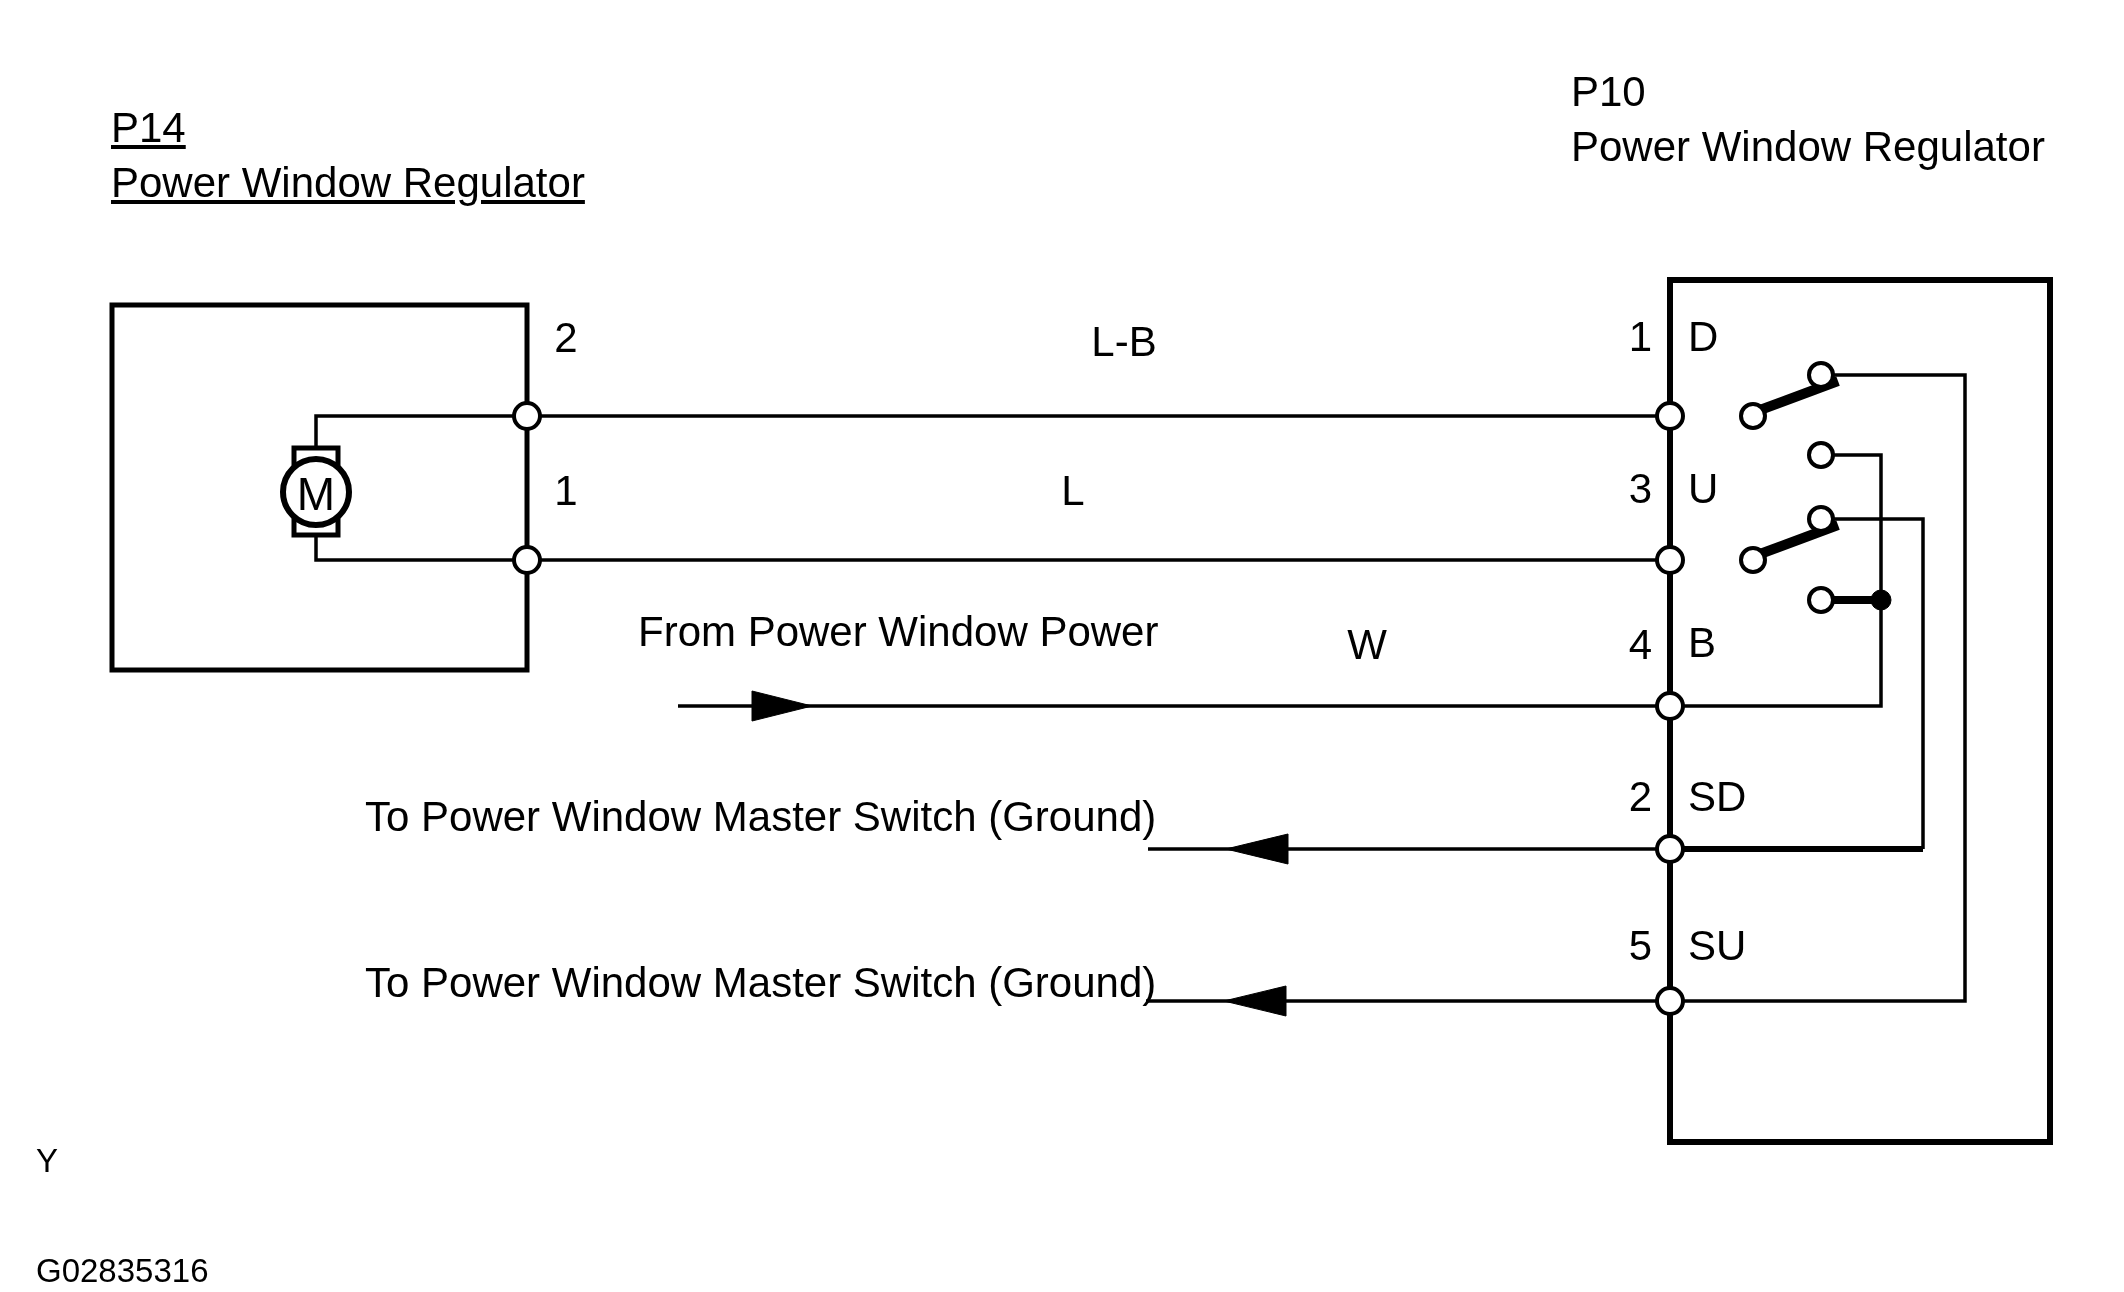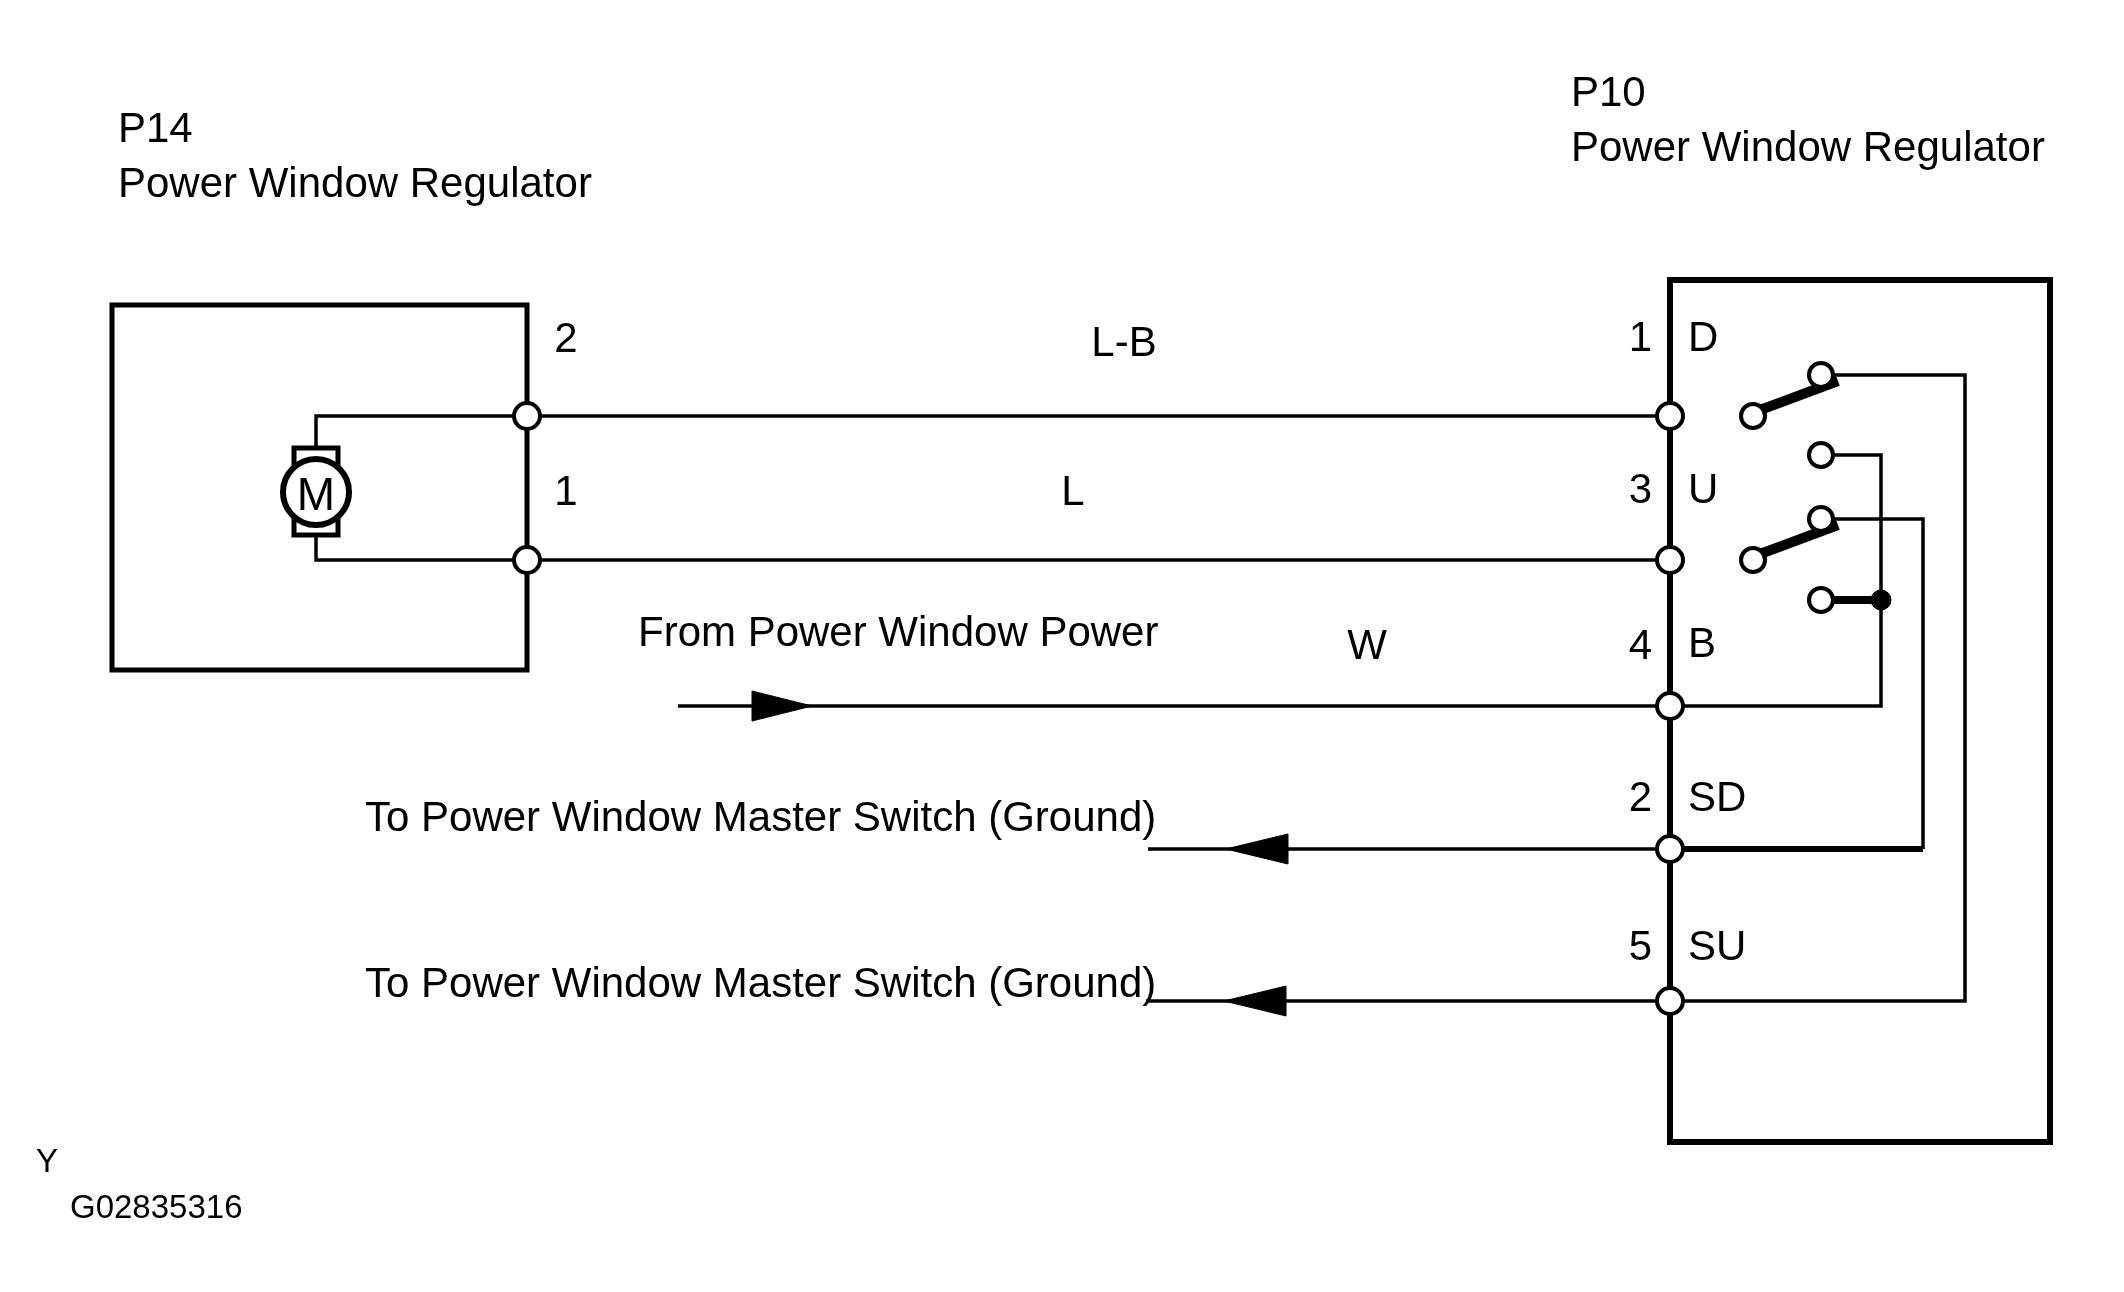--- a/index.html
+++ b/index.html
@@ -70,21 +70,21 @@
 
     <circle cx="527" cy="416" r="13" fill="var(--bg)" stroke-width="4"></circle>
     <circle cx="527" cy="560" r="13" fill="var(--bg)" stroke-width="4"></circle>
     <circle cx="1670" cy="416" r="13" fill="var(--bg)" stroke-width="4"></circle>
     <circle cx="1670" cy="560" r="13" fill="var(--bg)" stroke-width="4"></circle>
     <circle cx="1670" cy="706" r="13" fill="var(--bg)" stroke-width="4"></circle>
     <circle cx="1670" cy="849" r="13" fill="var(--bg)" stroke-width="4"></circle>
     <circle cx="1670" cy="1001" r="13" fill="var(--bg)" stroke-width="4"></circle>
   </svg>
 
-  <div class="txt title-block" style="left:118px; top:100px;">
+  <div class="txt title-block" style="left:111px; top:100px;text-decoration:underline;">
     <div>P14</div>
     <div>Power Window Regulator</div>
   </div>
 
   <div class="txt title-block" style="left:1571px; top:64px;">
     <div>P10</div>
     <div>Power Window Regulator</div>
   </div>
 
   <div class="txt ccenter motor-m" style="left:316px; top:494px;">M</div>
@@ -106,15 +106,15 @@
   <div class="txt vcenter pin-num-right" style="left:1562px; top:797px;">2</div>
   <div class="txt vcenter pin-num-right" style="left:1562px; top:946px;">5</div>
 
   <div class="txt vcenter" style="left:1688px; top:337px;">D</div>
   <div class="txt vcenter" style="left:1688px; top:489px;">U</div>
   <div class="txt vcenter" style="left:1688px; top:643px;">B</div>
   <div class="txt vcenter" style="left:1688px; top:797px;text-align:right;">SD</div>
   <div class="txt vcenter" style="left:1688px; top:946px;">SU</div>
 
   <div class="txt vcenter footer-txt" style="left:36px; top:1161px;">Y</div>
-  <div class="txt vcenter footer-txt" style="left:36px; top:1207px;margin-left:34px;">G02835316</div>
+  <div class="txt vcenter footer-txt" style="left:36px; top:1271px;">G02835316</div>
 
 </div>
 
 </body></html>

